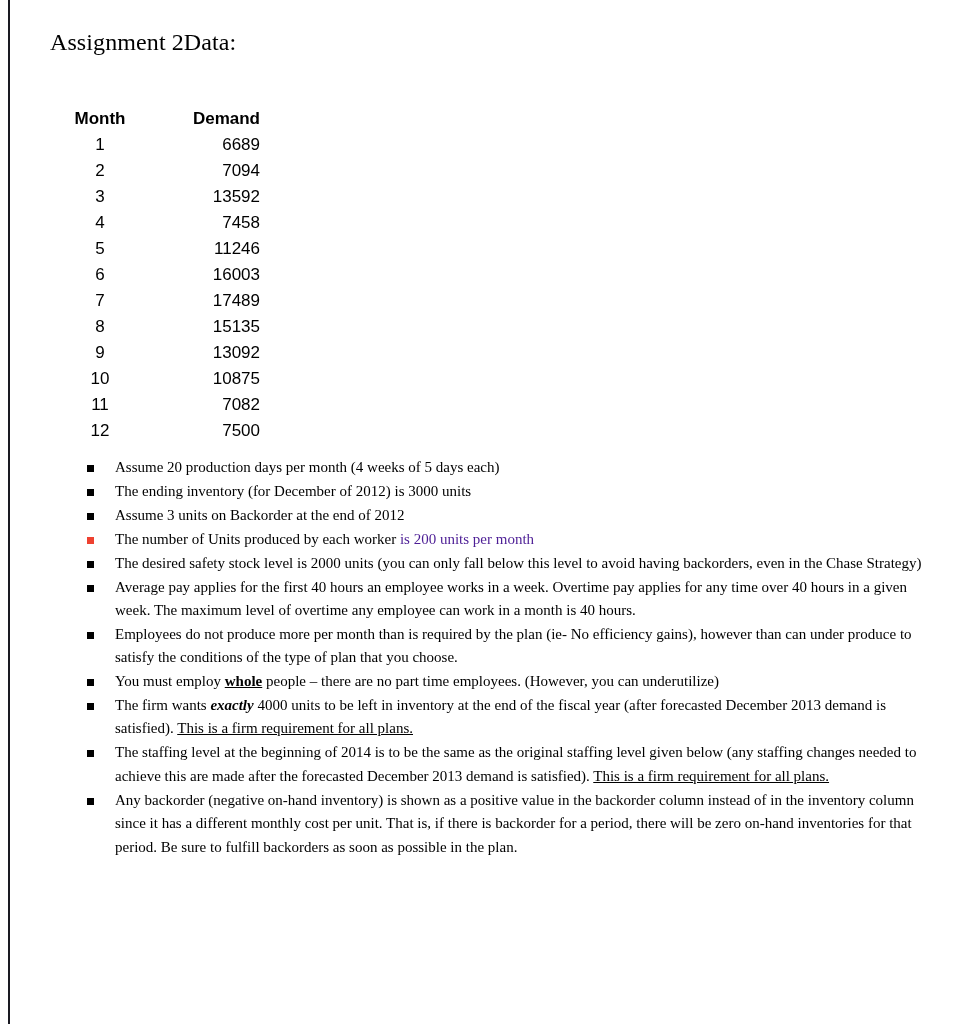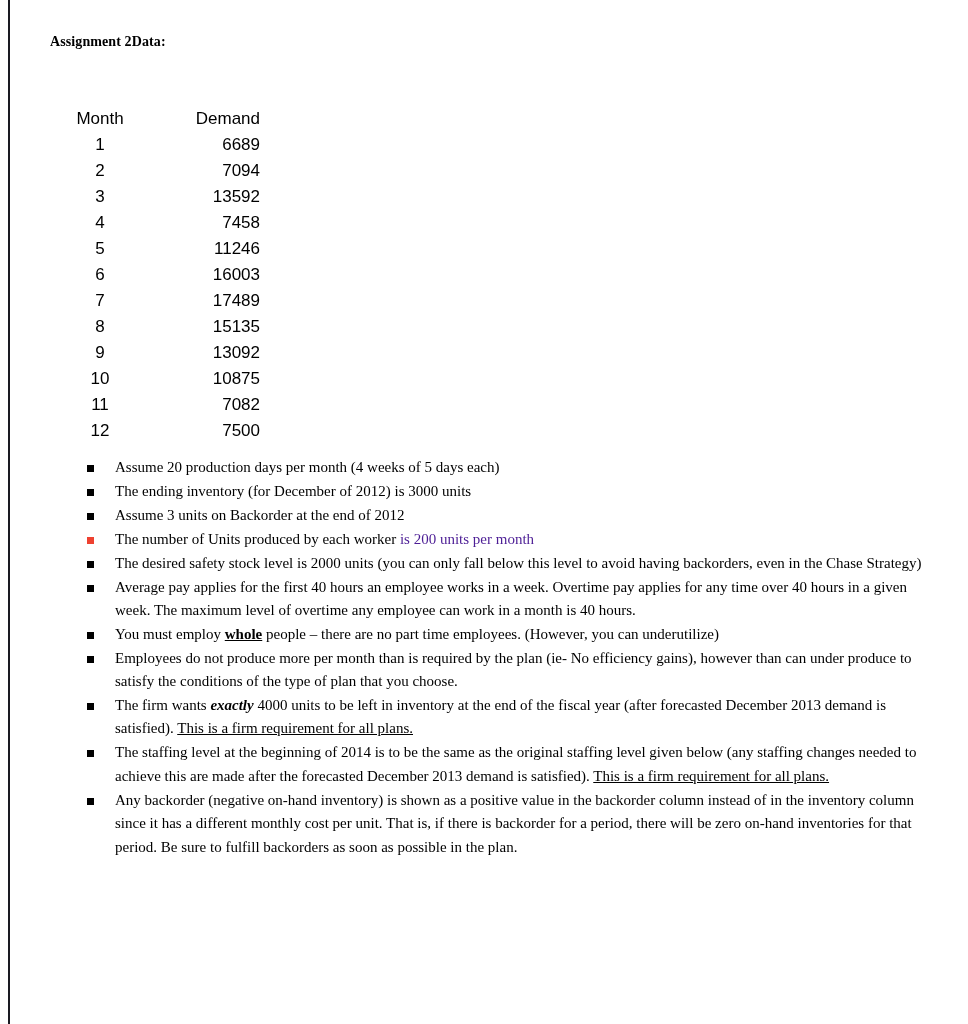--- a/index.html
+++ b/index.html
@@ -37,22 +37,22 @@
 
   
   .heading-block {
     position: absolute;
     left: 50px;
     top: 30px;
     width: 860px;
   }
   .heading-line {
     font-family: "Liberation Serif", "DejaVu Serif", serif;
-    font-weight: bold;
-    font-size: 14px;
+    font-weight: normal;
+    font-size: 24px;
     line-height: 24px;
     letter-spacing: 0.1px;
     white-space: nowrap;
   }
 
   
   .forecast-table {
     position: absolute;
     left: 50px;
     top: 106px;
@@ -70,21 +70,21 @@
   .col-month {
     width: 100px;
     text-align: center;
   }
   .col-demand {
     width: 110px;
     text-align: right;
     padding-right: 8px !important;
   }
   .forecast-table thead th {
-    font-weight: normal;
+    font-weight: bold;
   }
 
   
   .bullet-list {
     position: absolute;
     left: 86px;
     top: 456px;
     width: 846px;
     list-style: none;
     margin: 0;
@@ -218,28 +218,28 @@
       <li class="bullet-item">
         <span class="bullet-marker"></span>
         <span class="bullet-text"><span>The desired safety stock level is 2000 units (you can only fall below this level to avoid having backorders, even in the Chase Strategy)</span></span>
       </li>
       <li class="bullet-item">
         <span class="bullet-marker"></span>
         <span class="bullet-text"><span>Average pay applies for the first 40 hours an employee works in a week. Overtime pay applies for any time over 40 hours in a given week. The maximum level of overtime any employee can work in a month is 40 hours.</span></span>
       </li>
       <li class="bullet-item">
         <span class="bullet-marker"></span>
+        <span class="bullet-text"><span>Employees do not produce more per month than is required by the plan (ie- No efficiency gains), however than can under produce to satisfy the conditions of the type of plan that you choose.</span></span>
+      </li>
+      <li class="bullet-item">
+        <span class="bullet-marker"></span>
         <span class="bullet-text"><span>You must employ </span><span class="bold-underline">whole</span><span> people – there are no part time employees.  (However, you can underutilize)</span></span>
       </li>
       <li class="bullet-item">
         <span class="bullet-marker"></span>
-        <span class="bullet-text"><span>Employees do not produce more per month than is required by the plan (ie- No efficiency gains), however than can under produce to satisfy the conditions of the type of plan that you choose.</span></span>
-      </li>
-      <li class="bullet-item">
-        <span class="bullet-marker"></span>
         <span class="bullet-text"><span>The firm wants </span><span class="bold-only">exactly</span><span> 4000 units to be left in inventory at the end of the fiscal year (after forecasted December 2013 demand is satisfied).  </span><span class="underline-only">This is a firm requirement for all plans.</span></span>
       </li>
       <li class="bullet-item">
         <span class="bullet-marker"></span>
         <span class="bullet-text"><span>The staffing level at the beginning of 2014 is to be the same as the original staffing level given below (any staffing changes needed to achieve this are made after the forecasted December 2013 demand is satisfied).  </span><span class="underline-only">This is a firm requirement for all plans.</span></span>
       </li>
       <li class="bullet-item">
         <span class="bullet-marker"></span>
         <span class="bullet-text"><span>Any backorder (negative on-hand inventory) is shown as a positive value in the backorder column instead of in the inventory column since it has a different monthly cost per unit. That is, if there is backorder for a period, there will be zero on-hand inventories for that period.  Be sure to fulfill backorders as soon as possible in the plan.</span></span>
       </li>

